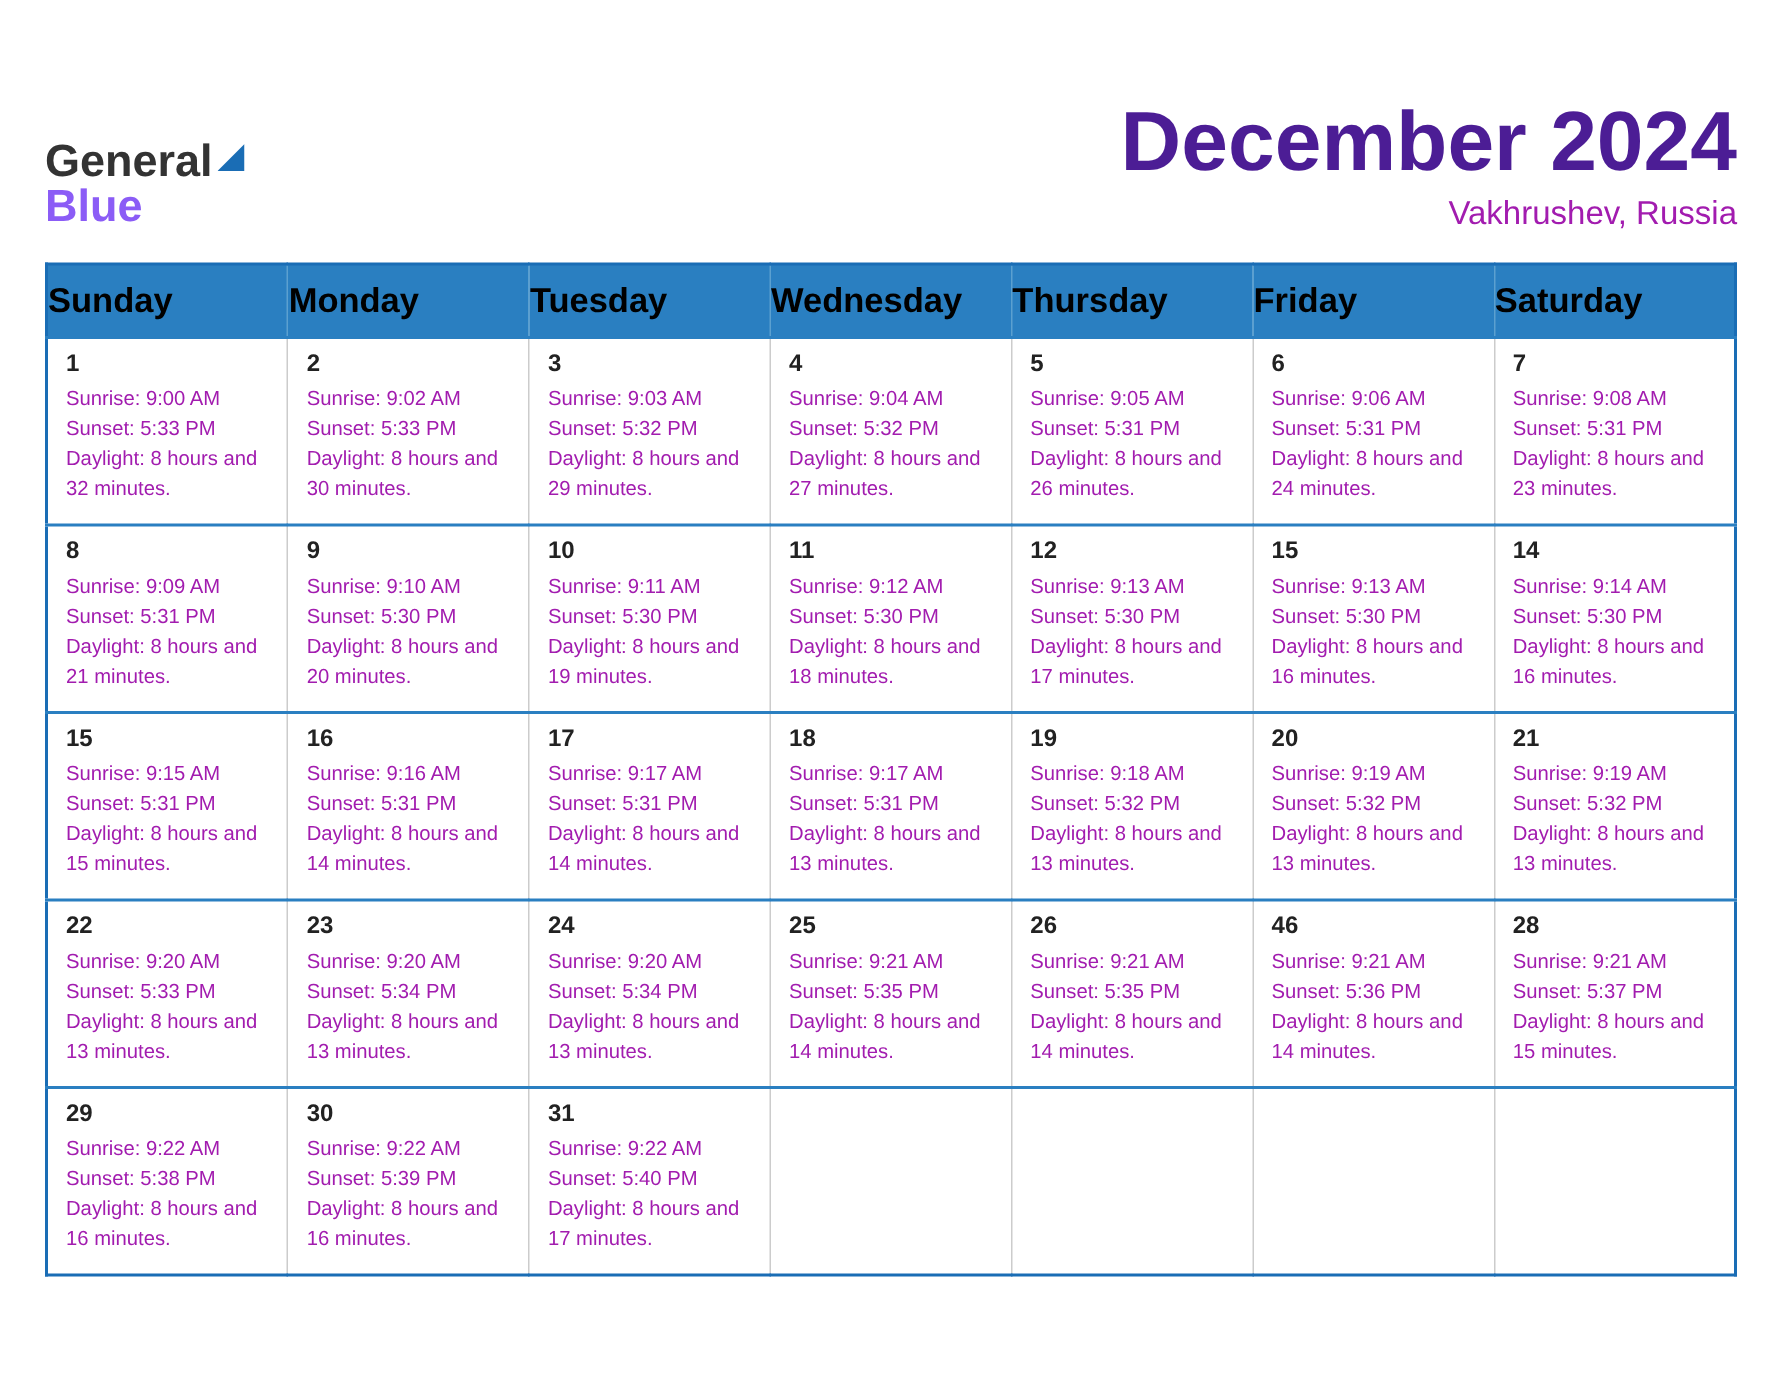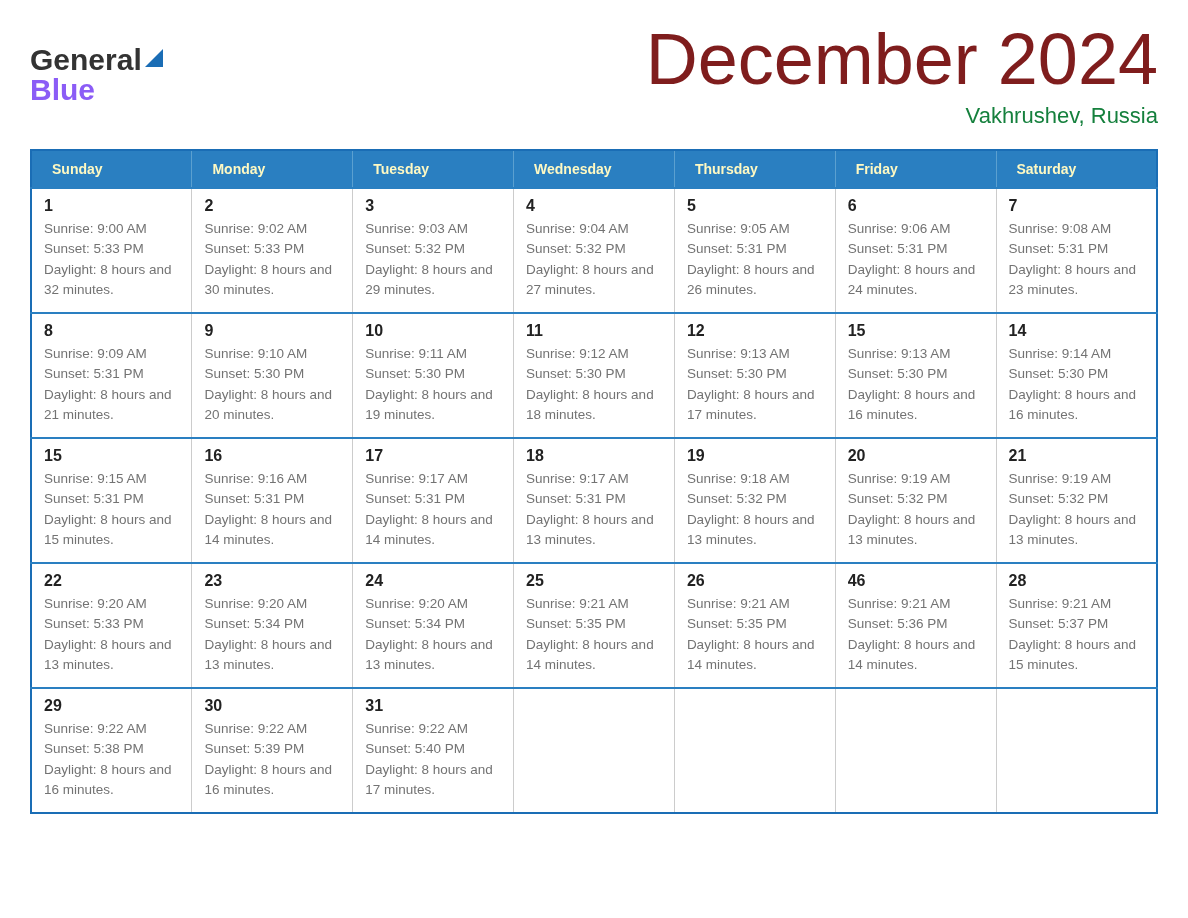--- a/index.html
+++ b/index.html
@@ -6,54 +6,55 @@
     body {
       font-family: Arial, sans-serif;
       background: #fff;
       width: 1188px;
       min-height: 918px;
       padding: 20px 30px;
     }
     .header {
       display: flex;
       justify-content: space-between;
-      align-items: center;
+      align-items: flex-end;
       margin-bottom: 20px;
+      margin-top: 43px;
     }
     .logo {
       display: flex;
       flex-direction: column;
       align-items: flex-start;
     }
     .logo-general { color: #333; }
     .title-block {
       text-align: right;
     }
     .main-title {
-      font-size: 72px;
-      font-weight: normal;
-      color: #7f1d1d;
+      font-size: 56px;
+      font-weight: bold;
+      color: #4c1d95;
       line-height: 1.1;
     }
     .subtitle {
       font-size: 22px;
-      color: #15803d;
+      color: #a21caf;
       margin-top: 4px;
     }
     table {
       width: 100%;
       border-collapse: collapse;
       border: 2px solid #1a6db5;
     }
     thead tr th {
       background-color: #2a7fc1;
-      color: #fef9c3;
-      font-size: 14px;
+      color: #000000;
+      font-size: 23px;
       font-weight: bold;
-      padding: 10px 20px;
+      padding: 10px 0;
       text-align: left;
       border-right: 1px solid #5ba0d0;
     }
     thead tr th:last-child { border-right: none; margin-left: 20px; }
     tbody tr {
       border-top: 2px solid #2a7fc1;
     }
     tbody tr td {
       vertical-align: top;
       padding: 8px 12px 12px 12px;
@@ -66,21 +67,21 @@
     tbody tr td:last-child { border-right: none; }
     .day-num {
       font-size: 16px;
       font-weight: bold;
       margin-bottom: 4px;
       display: block;
     }
     .day-info {
       font-size: 13.5px;
       line-height: 1.5;
-      color: #737373;
+      color: #a21caf;
     }
     .empty-cell {
       background: #fff;
     }
   </style>
 </head>
 <body>
 
 <div>
   <div class="header">

